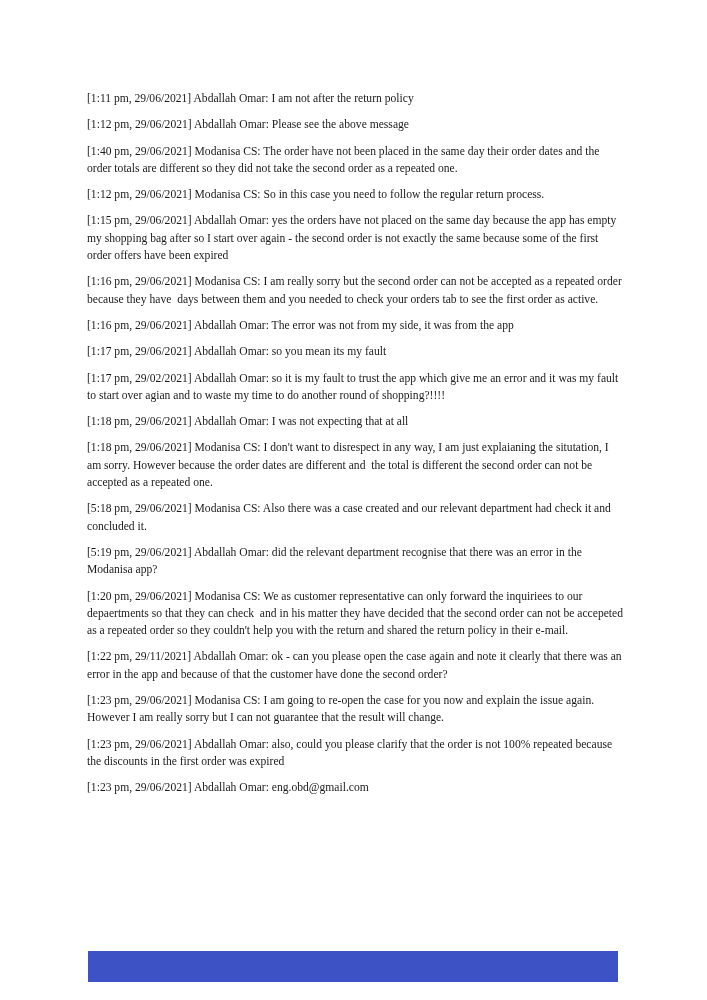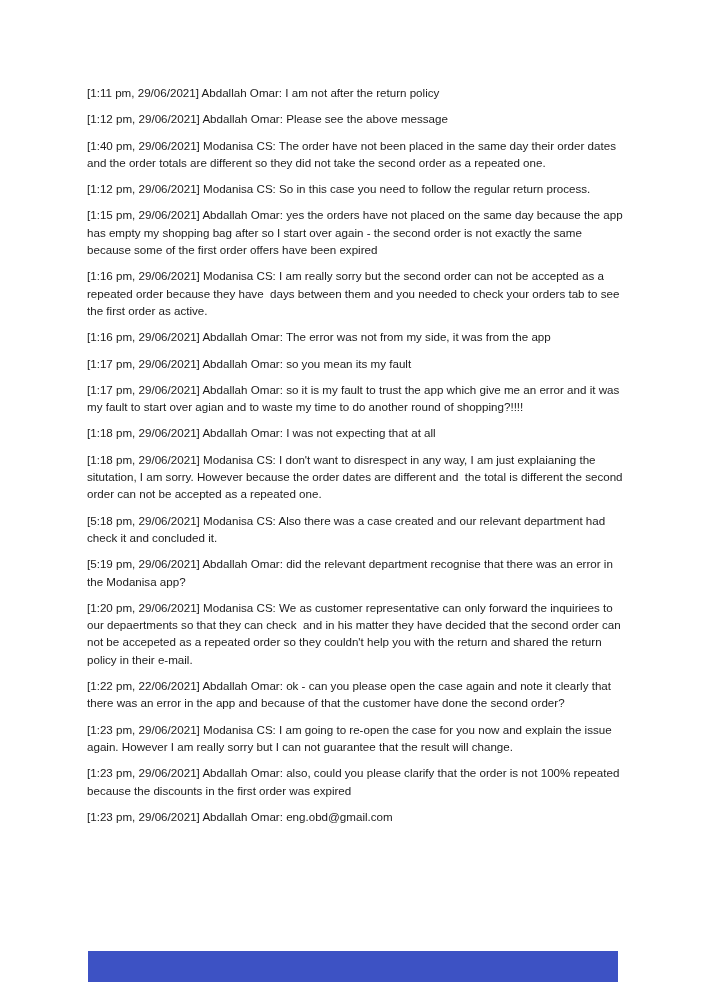--- a/index.html
+++ b/index.html
@@ -18,23 +18,24 @@
   .transcript {
     position: absolute;
     left: 87px;
     top: 82px;
     width: 536px;
     font-size: 11.6px;
     line-height: 17.3px;
     color: #1b1b1b;
   }
   .msg {
-    margin: 2px 0 9px 0;
+    margin: 8px 0 9px 0;
     white-space: pre-wrap;
     word-wrap: break-word;
+    font-family: Liberation Serif, serif;
   }
   .redaction-bar {
     position: absolute;
     left: 88px;
     top: 951px;
     width: 530px;
     height: 31px;
   }
 </style>
 </head>
@@ -43,25 +44,25 @@
 <div class="page" style="background: rgb(255, 255, 255);">
   <div class="transcript" style="color: rgb(27, 27, 27);">
       <p class="msg">[1:11 pm, 29/06/2021] Abdallah Omar: I am not after the return policy</p>
       <p class="msg">[1:12 pm, 29/06/2021] Abdallah Omar: Please see the above message</p>
       <p class="msg">[1:40 pm, 29/06/2021] Modanisa CS: The order have not been placed in the same day their order dates and the order totals are different so they did not take the second order as a repeated one.</p>
       <p class="msg">[1:12 pm, 29/06/2021] Modanisa CS: So in this case you need to follow the regular return process.</p>
       <p class="msg">[1:15 pm, 29/06/2021] Abdallah Omar: yes the orders have not placed on the same day because the app has empty my shopping bag after so I start over again - the second order is not exactly the same because some of the first order offers have been expired</p>
       <p class="msg">[1:16 pm, 29/06/2021] Modanisa CS: I am really sorry but the second order can not be accepted as a repeated order because they have  days between them and you needed to check your orders tab to see the first order as active.</p>
       <p class="msg">[1:16 pm, 29/06/2021] Abdallah Omar: The error was not from my side, it was from the app</p>
       <p class="msg">[1:17 pm, 29/06/2021] Abdallah Omar: so you mean its my fault</p>
-      <p class="msg">[1:17 pm, 29/06/2021] Abdallah Omar: so it is my fault to trust the app which give me an error and it was my fault to start over agian and to waste my time to do another round of shopping?!!!!</p>
+      <p class="msg">[1:17 pm, 29/02/2021] Abdallah Omar: so it is my fault to trust the app which give me an error and it was my fault to start over agian and to waste my time to do another round of shopping?!!!!</p>
       <p class="msg">[1:18 pm, 29/06/2021] Abdallah Omar: I was not expecting that at all</p>
       <p class="msg">[1:18 pm, 29/06/2021] Modanisa CS: I don't want to disrespect in any way, I am just explaianing the situtation, I am sorry. However because the order dates are different and  the total is different the second order can not be accepted as a repeated one.</p>
       <p class="msg">[5:18 pm, 29/06/2021] Modanisa CS: Also there was a case created and our relevant department had check it and concluded it.</p>
       <p class="msg">[5:19 pm, 29/06/2021] Abdallah Omar: did the relevant department recognise that there was an error in the Modanisa app?</p>
       <p class="msg">[1:20 pm, 29/06/2021] Modanisa CS: We as customer representative can only forward the inquiriees to our depaertments so that they can check  and in his matter they have decided that the second order can not be accepeted as a repeated order so they couldn't help you with the return and shared the return policy in their e-mail.</p>
-      <p class="msg">[1:22 pm, 22/06/2021] Abdallah Omar: ok - can you please open the case again and note it clearly that there was an error in the app and because of that the customer have done the second order?</p>
+      <p class="msg">[1:22 pm, 29/11/2021] Abdallah Omar: ok - can you please open the case again and note it clearly that there was an error in the app and because of that the customer have done the second order?</p>
       <p class="msg">[1:23 pm, 29/06/2021] Modanisa CS: I am going to re-open the case for you now and explain the issue again. However I am really sorry but I can not guarantee that the result will change.</p>
       <p class="msg">[1:23 pm, 29/06/2021] Abdallah Omar: also, could you please clarify that the order is not 100% repeated because the discounts in the first order was expired</p>
       <p class="msg">[1:23 pm, 29/06/2021] Abdallah Omar: eng.obd@gmail.com</p>
     </div>
   <div class="redaction-bar" style="background: rgb(61, 82, 196);"></div>
 </div>
 
 </body></html>

